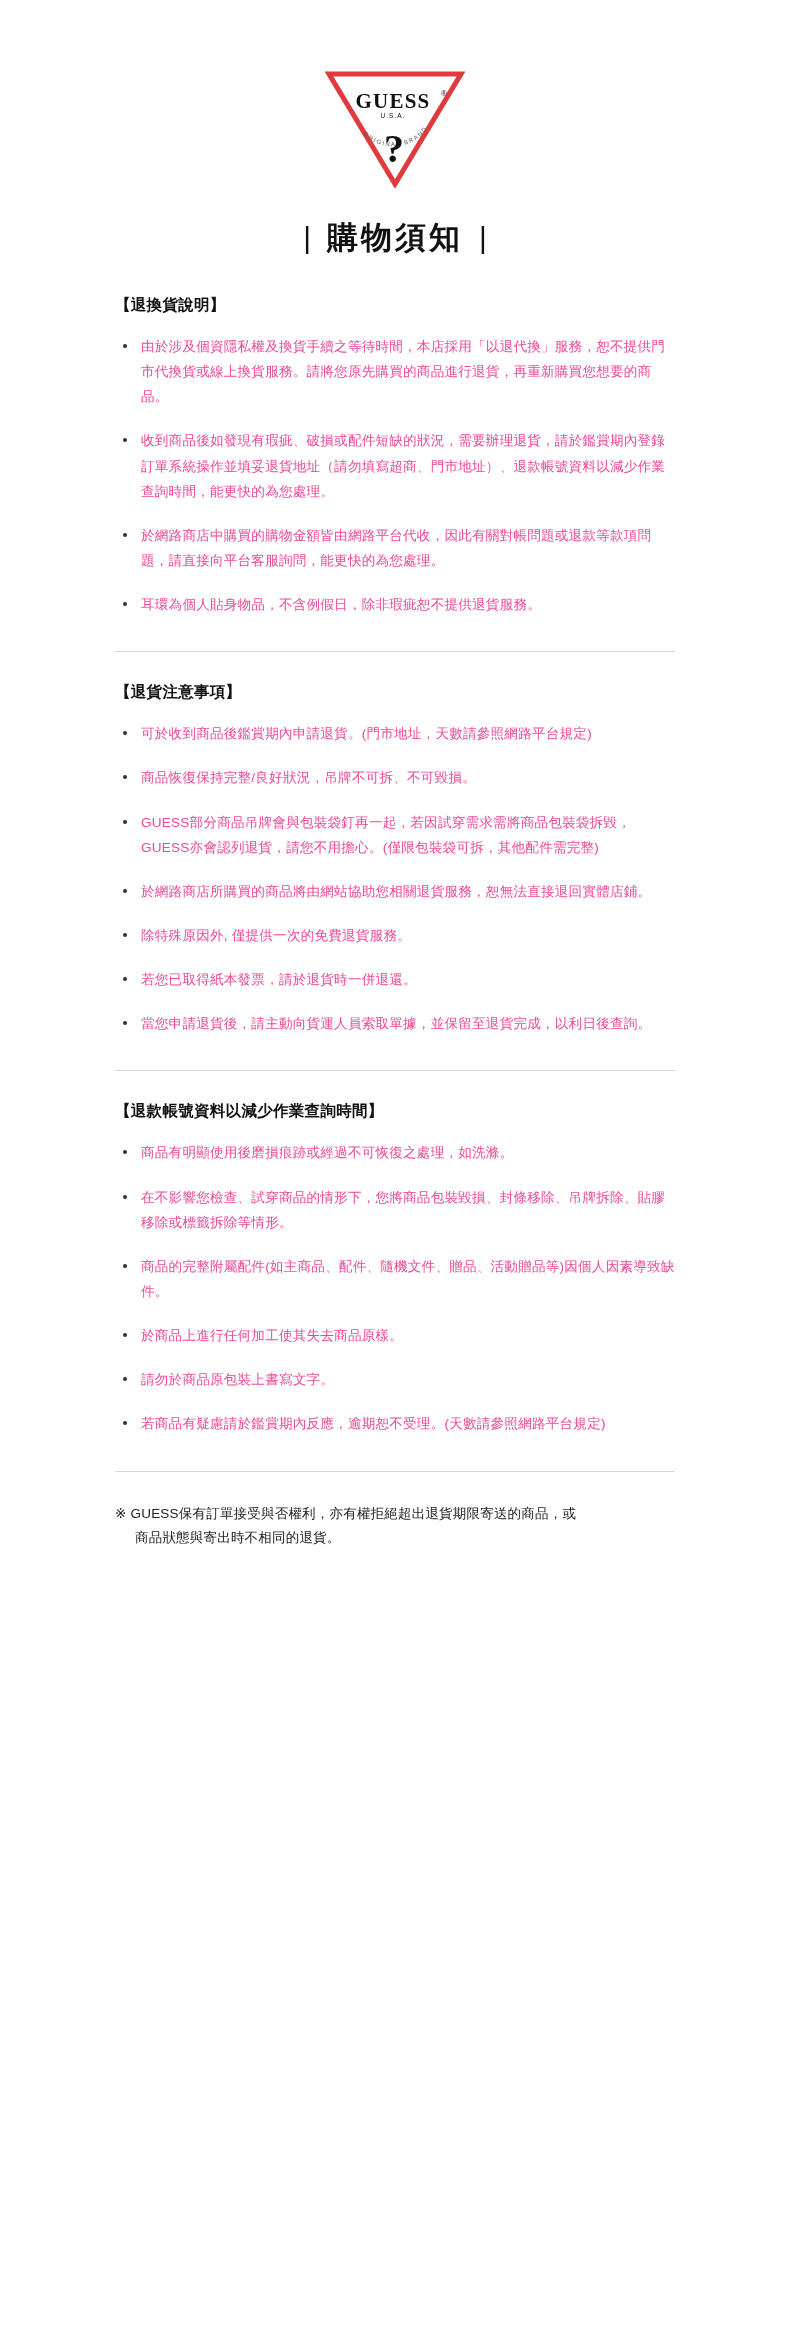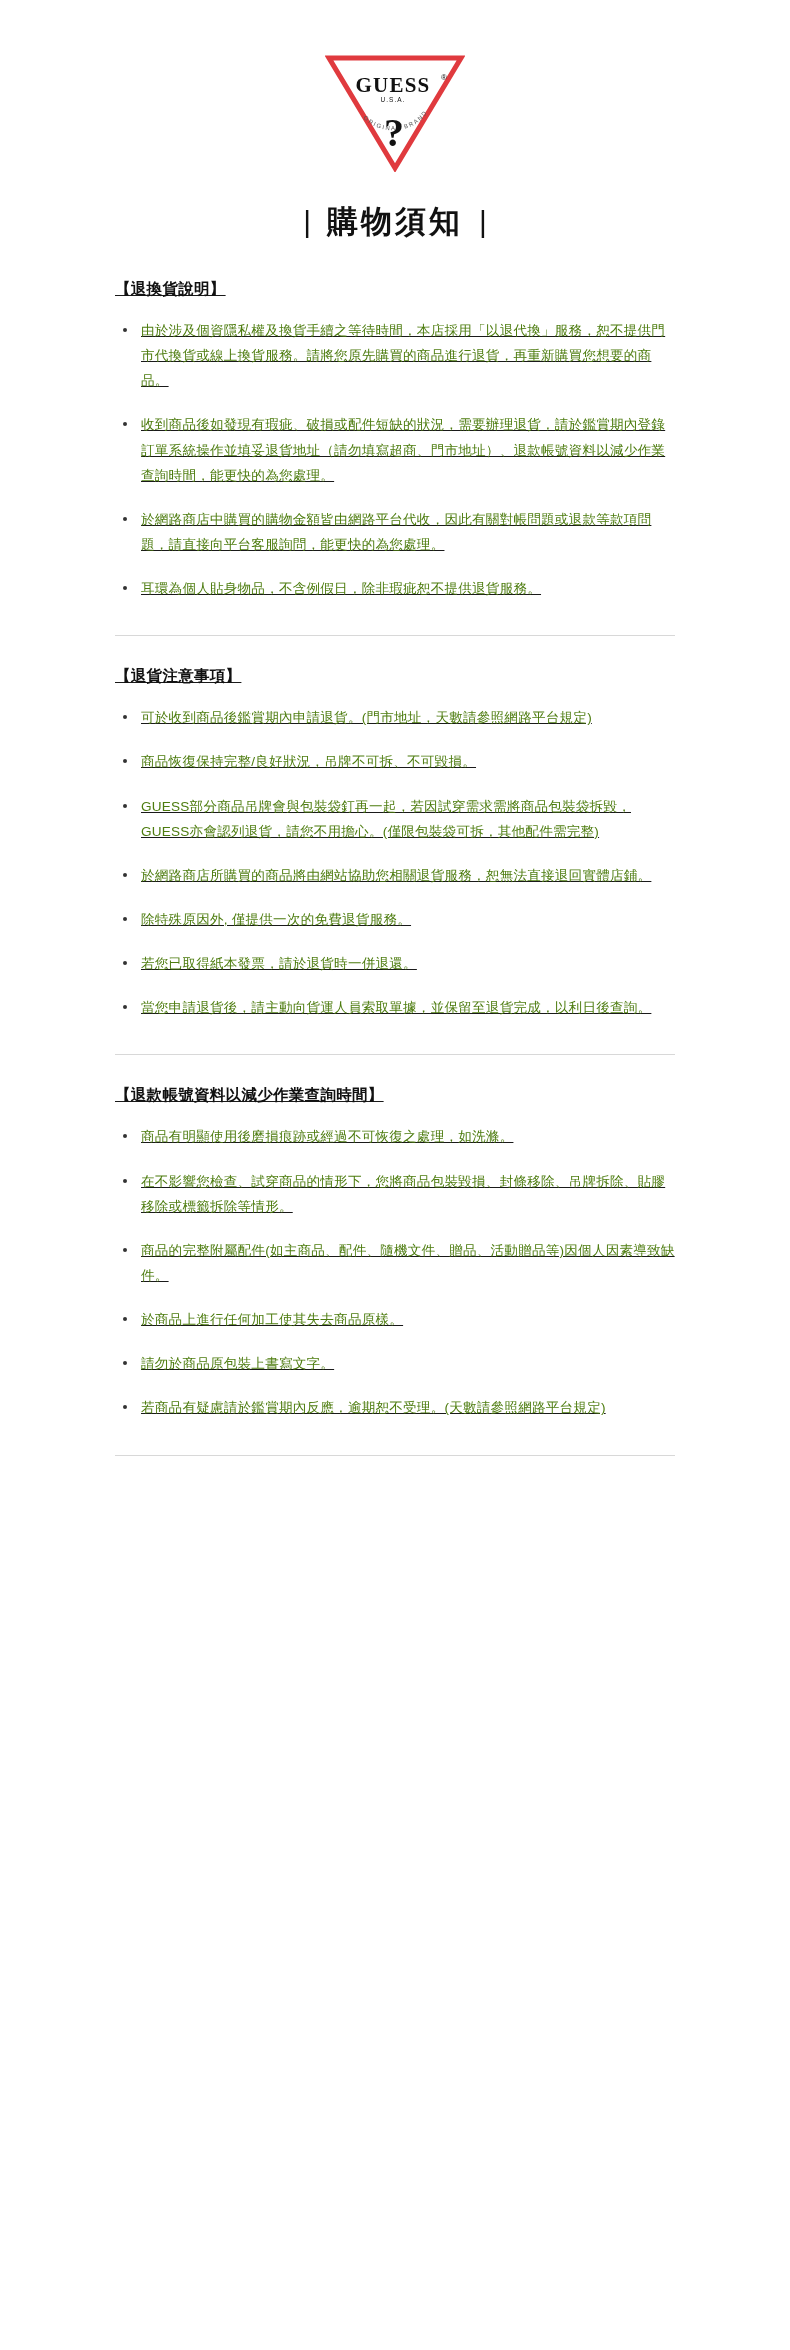--- a/index.html
+++ b/index.html
@@ -10,21 +10,21 @@
   }
   body {
     width: 790px;
     min-height: 2350px;
     font-family: "Liberation Sans", "DejaVu Sans", sans-serif;
     color: #1a1a1a;
   }
   .page {
     width: 636px;
     margin: 0 auto;
-    padding: 40px 30px 40px 30px;
+    padding: 56px 30px 40px 30px;
   }
 
   
   .logo-wrap {
     display: flex;
     justify-content: center;
     align-items: flex-start;
     padding-top: 14px;
     padding-bottom: 10px;
   }
@@ -54,41 +54,40 @@
     font-size: 31px;
     font-weight: 700;
     letter-spacing: 3px;
     color: #111;
     line-height: 1;
   }
 
   
   .section {
     padding: 0 8px;
-    text-decoration: underline;
   }
   .section-heading {
     font-size: 15.5px;
     font-weight: 700;
     color: #111;
     margin-bottom: 18px;
     letter-spacing: 0.3px;
   }
   ul.bullets {
     list-style: none;
     margin: 0;
     padding: 0;
   }
   ul.bullets > li {
     position: relative;
     padding-left: 26px;
     margin-bottom: 19px;
     font-size: 13.6px;
     line-height: 1.85;
-    color: #4d7c0f;
+    color: #ec4899;
     letter-spacing: 0.2px;
   }
   ul.bullets > li:last-child { margin-bottom: 0; }
   ul.bullets > li::before {
     content: "";
     position: absolute;
     left: 8px;
     top: 10px;
     width: 4px;
     height: 4px;
@@ -178,14 +177,18 @@
       <li>在不影響您檢查、試穿商品的情形下，您將商品包裝毀損、封條移除、吊牌拆除、貼膠移除或標籤拆除等情形。</li>
       <li>商品的完整附屬配件(如主商品、配件、隨機文件、贈品、活動贈品等)因個人因素導致缺件。</li>
       <li>於商品上進行任何加工使其失去商品原樣。</li>
       <li>請勿於商品原包裝上書寫文字。</li>
       <li>若商品有疑慮請於鑑賞期內反應，逾期恕不受理。(天數請參照網路平台規定)</li>
     </ul>
   </div>
 
   <hr class="divider">
 
+  <div class="footnote">
+    <span class="mark">※</span><span>GUESS保有訂單接受與否權利，亦有權拒絕超出退貨期限寄送的商品，或</span>
+    <span class="indent">商品狀態與寄出時不相同的退貨。</span>
+  </div>
 
 </div>
 
 </body></html>

